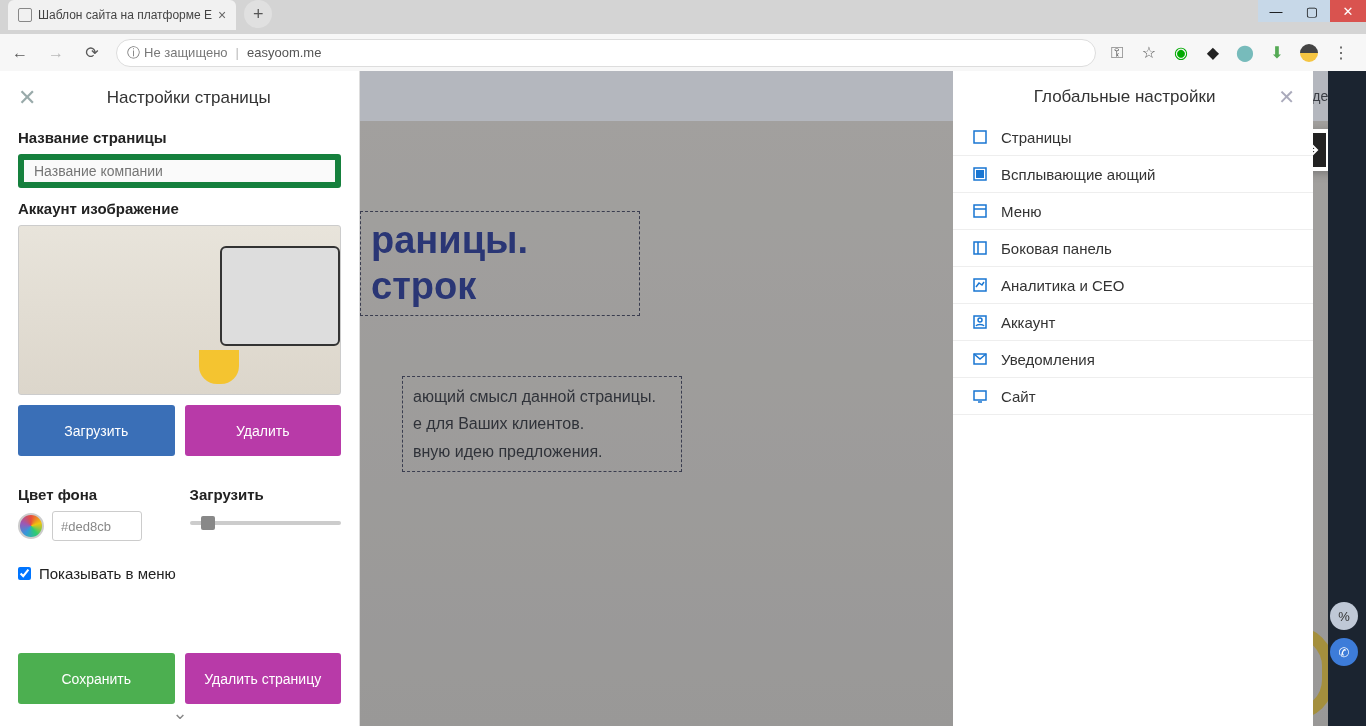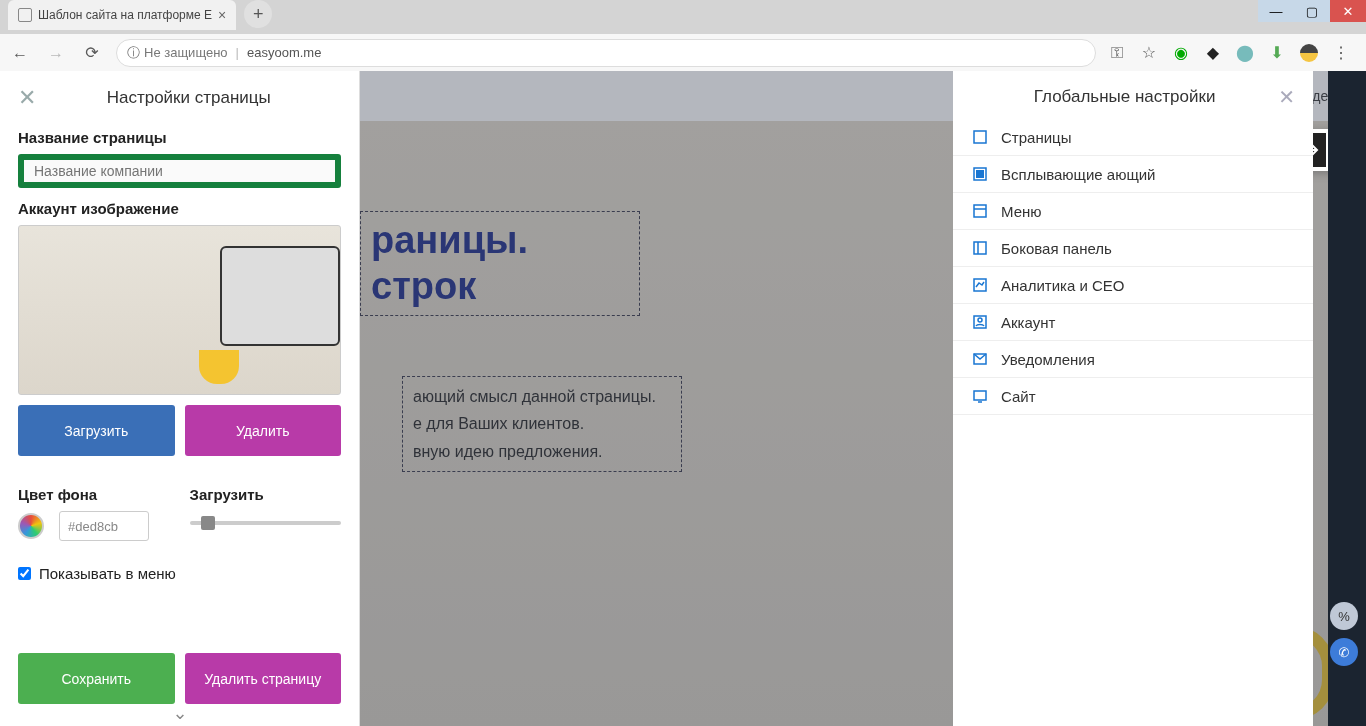--- a/index.html
+++ b/index.html
@@ -41,21 +41,21 @@
 .text-input { width: 100%; height: 34px; border: 6px solid #15803d; border-radius: 3px; padding: 0 10px; font-size: 14px; color: #888; background: #fafafa; }
 .bg-thumb { width: 100%; height: 170px; background: linear-gradient(180deg,#e8e4db 0%,#dcd6cb 100%); border: 1px solid #ccc; border-radius: 3px; position: relative; overflow: hidden; margin-bottom: 10px; }
 .bg-thumb .mug { position: absolute; left: 180px; bottom: 10px; width: 40px; height: 34px; background: #f4c430; border-radius: 0 0 18px 18px; }
 .bg-thumb .monitor { position: absolute; right: 0; top: 20px; width: 120px; height: 100px; background: #ddd; border: 2px solid #333; border-radius: 6px; }
 .btn-row { display: flex; gap: 10px; }
 .btn { flex: 1; height: 51px; border: none; border-radius: 3px; color: #fff; font-size: 14px; cursor: pointer; }
 .btn-blue { background: #3a6fb7; }
 .btn-mag { background: #b83aa8; }
 .two-col { display: flex; gap: 20px; margin-top: 18px; }
 .col { flex: 1; }
-.color-row { display: flex; align-items: center; gap: 15px; }
+.color-row { display: flex; align-items: center; gap: 8px; }
 .color-swatch { width: 26px; height: 26px; border-radius: 50%; background: conic-gradient(#e74c3c,#f1c40f,#2ecc71,#3498db,#9b59b6,#e74c3c); border: 2px solid #ccc; cursor: pointer; }
 .hex-in { width: 90px; height: 30px; border: 1px solid #ccc; border-radius: 3px; padding: 0 8px; font-size: 13px; color: #888; }
 .slider { width: 100%; }
 .chk-row { display: flex; align-items: center; gap: 8px; margin-top: 24px; font-size: 15px; color: #222; }
 .bottom-btns { position: absolute; bottom: 22px; left: 18px; right: 18px; display: flex; gap: 10px; }
 .btn-green { background: #4caf50; }
 .arrow-down { position: absolute; bottom: 2px; left: 50%; transform: translateX(-50%); color: #888; font-size: 18px; z-index:3}
 .left-handle { position: absolute; right: -8px; top: 0; width: 8px; height: 50px; background: #ccc; }
 
 

